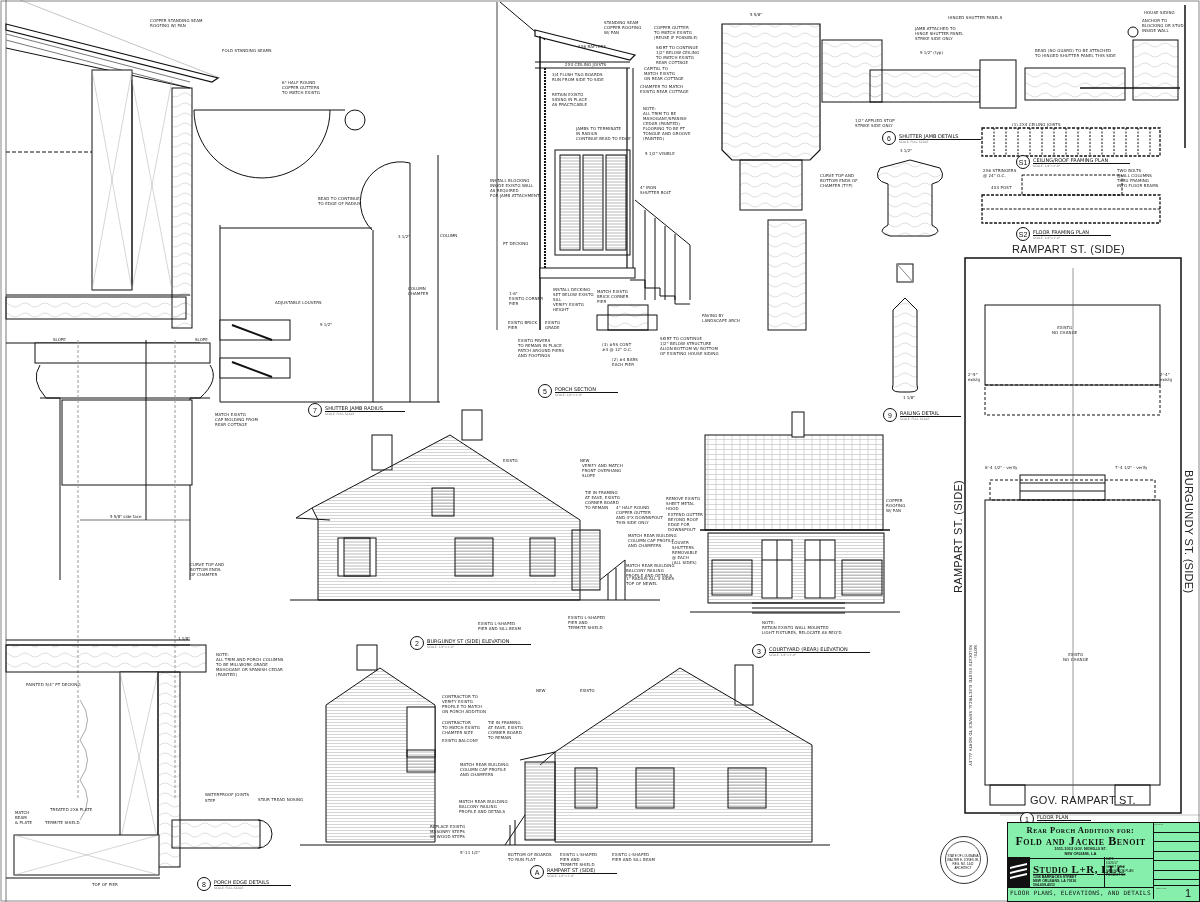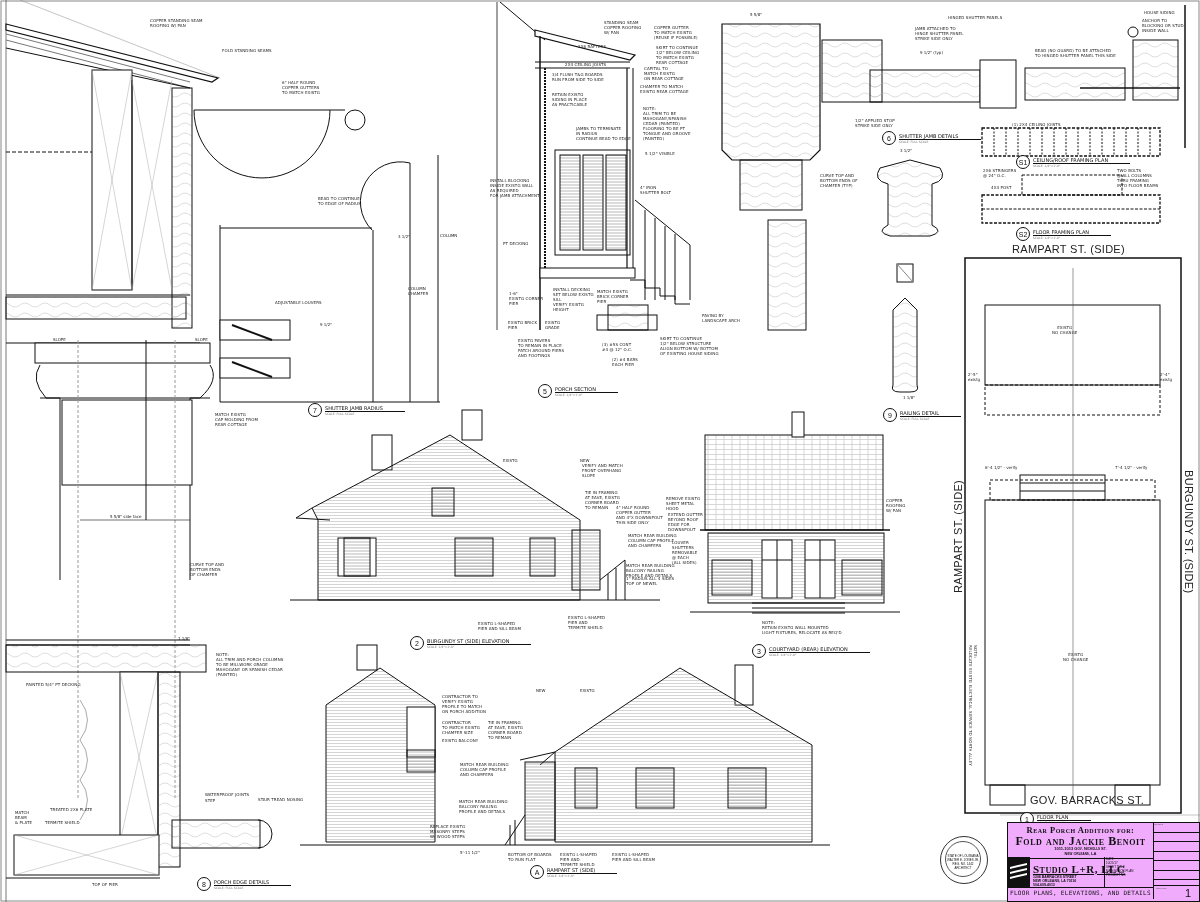--- a/index.html
+++ b/index.html
@@ -8,21 +8,21 @@
   .note{position:absolute;font-family:"DejaVu Sans",sans-serif;font-size:4px;line-height:5px;color:#222;text-transform:uppercase;letter-spacing:0.1px;white-space:pre-line;}
   .dim{position:absolute;font-family:"DejaVu Sans",sans-serif;font-size:4px;color:#222;}
   .detail-tag{position:absolute;display:flex;align-items:center;gap:3px;}
   .bubble{width:12px;height:12px;border:1px solid #111;border-radius:50%;font-size:7px;display:flex;align-items:center;justify-content:center;background:#fff;}
   .tag-text{display:flex;flex-direction:column;}
   .tag-title{font-family:"DejaVu Sans",sans-serif;font-size:5px;text-transform:uppercase;border-bottom:1px solid #111;padding-right:22px;}
   .tag-scale{font-family:"DejaVu Sans",sans-serif;font-size:3px;color:#777;text-transform:uppercase;}
   .street{position:absolute;font-family:"Liberation Sans",sans-serif;font-size:11px;color:#222;letter-spacing:0.3px;}
   .street.vert{writing-mode:vertical-rl;}
   .street.vert-rev{writing-mode:vertical-rl;transform:rotate(180deg);}
-  .titleblock{position:absolute;left:1007px;top:822px;width:191px;height:78px;border:1px solid #111;background:#f0abfc;}
+  .titleblock{position:absolute;left:1007px;top:822px;width:191px;height:78px;border:1px solid #111;background:#86efac;}
   .tb-main{position:absolute;left:0;top:0;width:145px;height:76px;border-right:1px solid #111;}
   .tb-project{height:33px;border-bottom:1px solid #111;text-align:center;font-family:"Liberation Serif",serif;font-variant:small-caps;}
   .tb-project .l1{font-size:8.5px;font-weight:bold;letter-spacing:0.5px;margin-top:2px;}
   .tb-project .l2{font-size:12px;font-weight:bold;letter-spacing:0.6px;line-height:12px;}
   .tb-project .l3{font-size:4px;font-weight:bold;line-height:4.5px;font-family:"Liberation Sans",sans-serif;}
   .tb-firm{position:absolute;top:34px;left:0;width:145px;height:30px;border-bottom:1px solid #111;}
   .tb-logo{position:absolute;left:0;top:0;width:22px;height:30px;background:#111;}
   .tb-logo i{position:absolute;left:2px;width:17px;height:2px;background:#fff;transform:skewY(-14deg);}
   .tb-firmname{position:absolute;left:25px;top:6px;font-family:"Liberation Serif",serif;font-variant:small-caps;font-weight:bold;font-size:11px;letter-spacing:0.5px;text-decoration:underline;}
   .tb-firmaddr{position:absolute;left:25px;top:18px;font-size:3.5px;line-height:4px;font-weight:bold;white-space:pre-line;text-transform:uppercase;}
@@ -471,21 +471,21 @@
 <div class="dim" style="left:985px;top:465px;">6'-4 1/2" - verify</div>
 <div class="dim" style="left:1115px;top:465px;">7'-4 1/2" - verify</div>
 <div class="dim" style="left:968px;top:372px;white-space:pre-line;">2'-5"
 existg</div>
 <div class="dim" style="left:1160px;top:372px;white-space:pre-line;">2'-4"
 existg</div>
 
 <div class="street" style="left:1012px;top:243px;">RAMPART ST. (SIDE)</div>
 <div class="street vert-rev" style="left:952px;top:480px;">RAMPART ST. (SIDE)</div>
 <div class="street vert" style="left:1183px;top:470px;">BURGUNDY ST. (SIDE)</div>
-<div class="street" style="left:1030px;top:794px;">GOV. BARRACKS ST.</div>
+<div class="street" style="left:1030px;top:794px;">GOV. RAMPART ST.</div>
 
 <div class="detail-tag" style="left:1020px;top:812px;">
   <div class="bubble">1</div>
   <div class="tag-text">
       <span class="tag-title">Floor Plan</span>
       <span class="tag-scale">Scale: 1/8"=1'-0"</span>
     </div>
 </div>
 <div class="detail-tag" style="left:410px;top:636px;">
   <div class="bubble">2</div>

